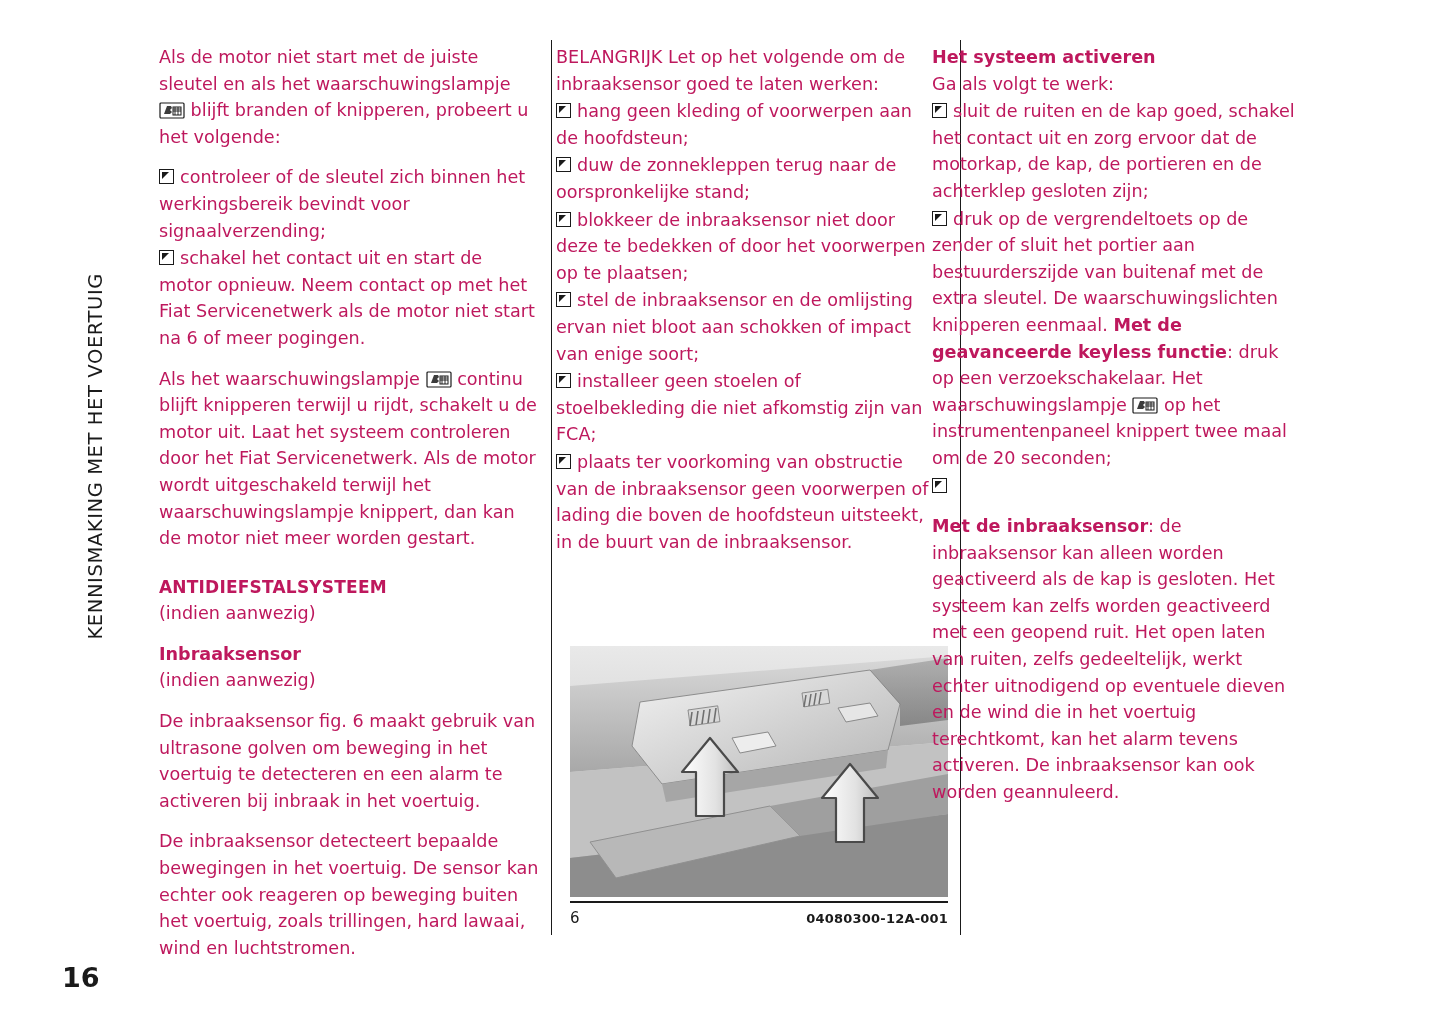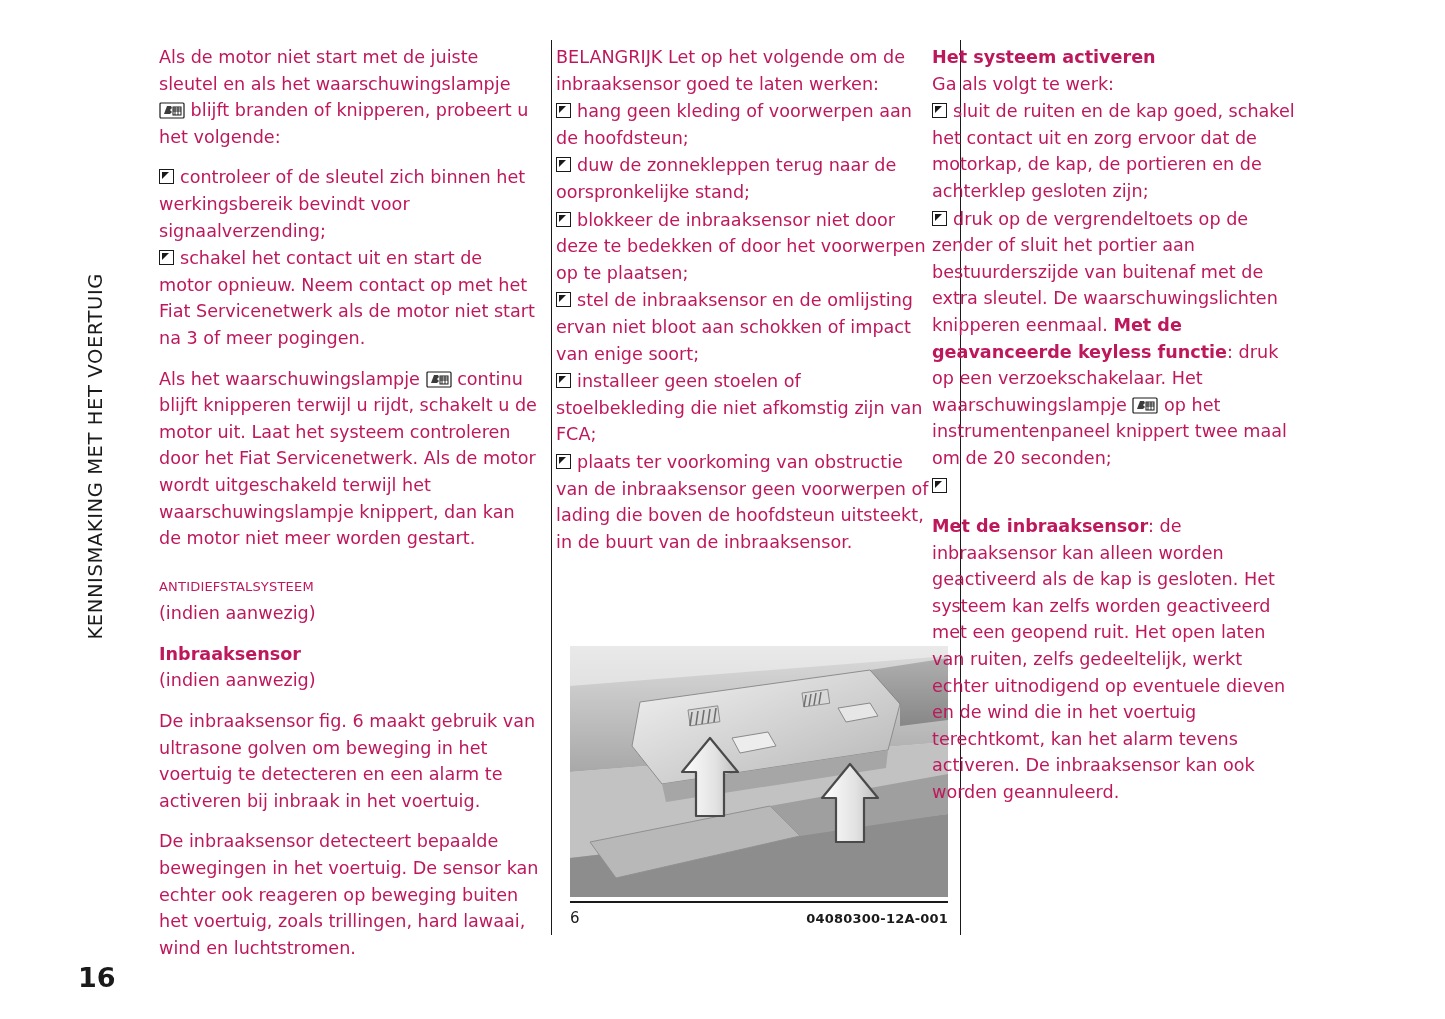--- a/index.html
+++ b/index.html
@@ -86,22 +86,22 @@
     content: "";
     position: absolute;
     left: 2px;
     top: 2px;
     width: 0;
     height: 0;
     border-left: 7px solid #1a1a1a;
     border-bottom: 7px solid transparent;
   }
   h2.section-title {
-    font-size: 13px;
-    font-weight: normal;
+    font-size: 17px;
+    font-weight: bold;
     margin: 22px 0 0 0;
     letter-spacing: 0.2px;
   }
   h3.sub-title-tight {
     font-size: 17.6px;
     font-weight: bold;
     margin: 0 0 0 0;
   }
   .sub-note {
     margin: 0 0 14px 0;
@@ -142,21 +142,21 @@
     justify-content: space-between;
     align-items: baseline;
     margin-top: 6px;
     font-size: 14px;
   }
   .fig-num { font-size: 15px; }
   .fig-code { font-size: 13px; font-weight: bold; letter-spacing: 0.2px; }
 
   .page-number {
     position: absolute;
-    left: 78px;
+    left: 62px;
     top: 962px;
     font-size: 27px;
     font-weight: bold;
   }
 </style>
 </head>
 <body>
 
 <div class="page">
 
@@ -181,21 +181,21 @@
           <line x1="19" y1="6" x2="19" y2="14" stroke="#1a1a1a" stroke-width="0.9"></line>
         </svg>
       </span>
       <span>blijft branden of knipperen, probeert u het volgende:</span>
     </p>
 
     <p class="bullet-p">
       <span class="bullet-icon"></span><span>controleer of de sleutel zich binnen het werkingsbereik bevindt voor signaalverzending;</span>
     </p>
     <p class="bullet-p" style="margin-bottom:14px">
-      <span class="bullet-icon"></span><span>schakel het contact uit en start de motor opnieuw. Neem contact op met het Fiat Servicenetwerk als de motor niet start na 3 of meer pogingen.</span>
+      <span class="bullet-icon"></span><span>schakel het contact uit en start de motor opnieuw. Neem contact op met het Fiat Servicenetwerk als de motor niet start na 6 of meer pogingen.</span>
     </p>
 
     <p>
       <span>Als het waarschuwingslampje</span>
       <span class="key-glyph">
         <svg viewBox="0 0 26 19" width="26" height="19" aria-hidden="true">
           <rect x="1" y="2" width="24" height="15" rx="1" fill="none" stroke="#1a1a1a" stroke-width="1.2"></rect>
           <path d="M5 13 L8 5 L12 5 L13 7 L11 9 L13 11 L11 13 Z" fill="#1a1a1a" opacity="0.85"></path>
           <rect x="14" y="6" width="8" height="8" fill="none" stroke="#1a1a1a" stroke-width="1"></rect>
           <line x1="14" y1="8" x2="22" y2="8" stroke="#1a1a1a" stroke-width="0.9"></line>

